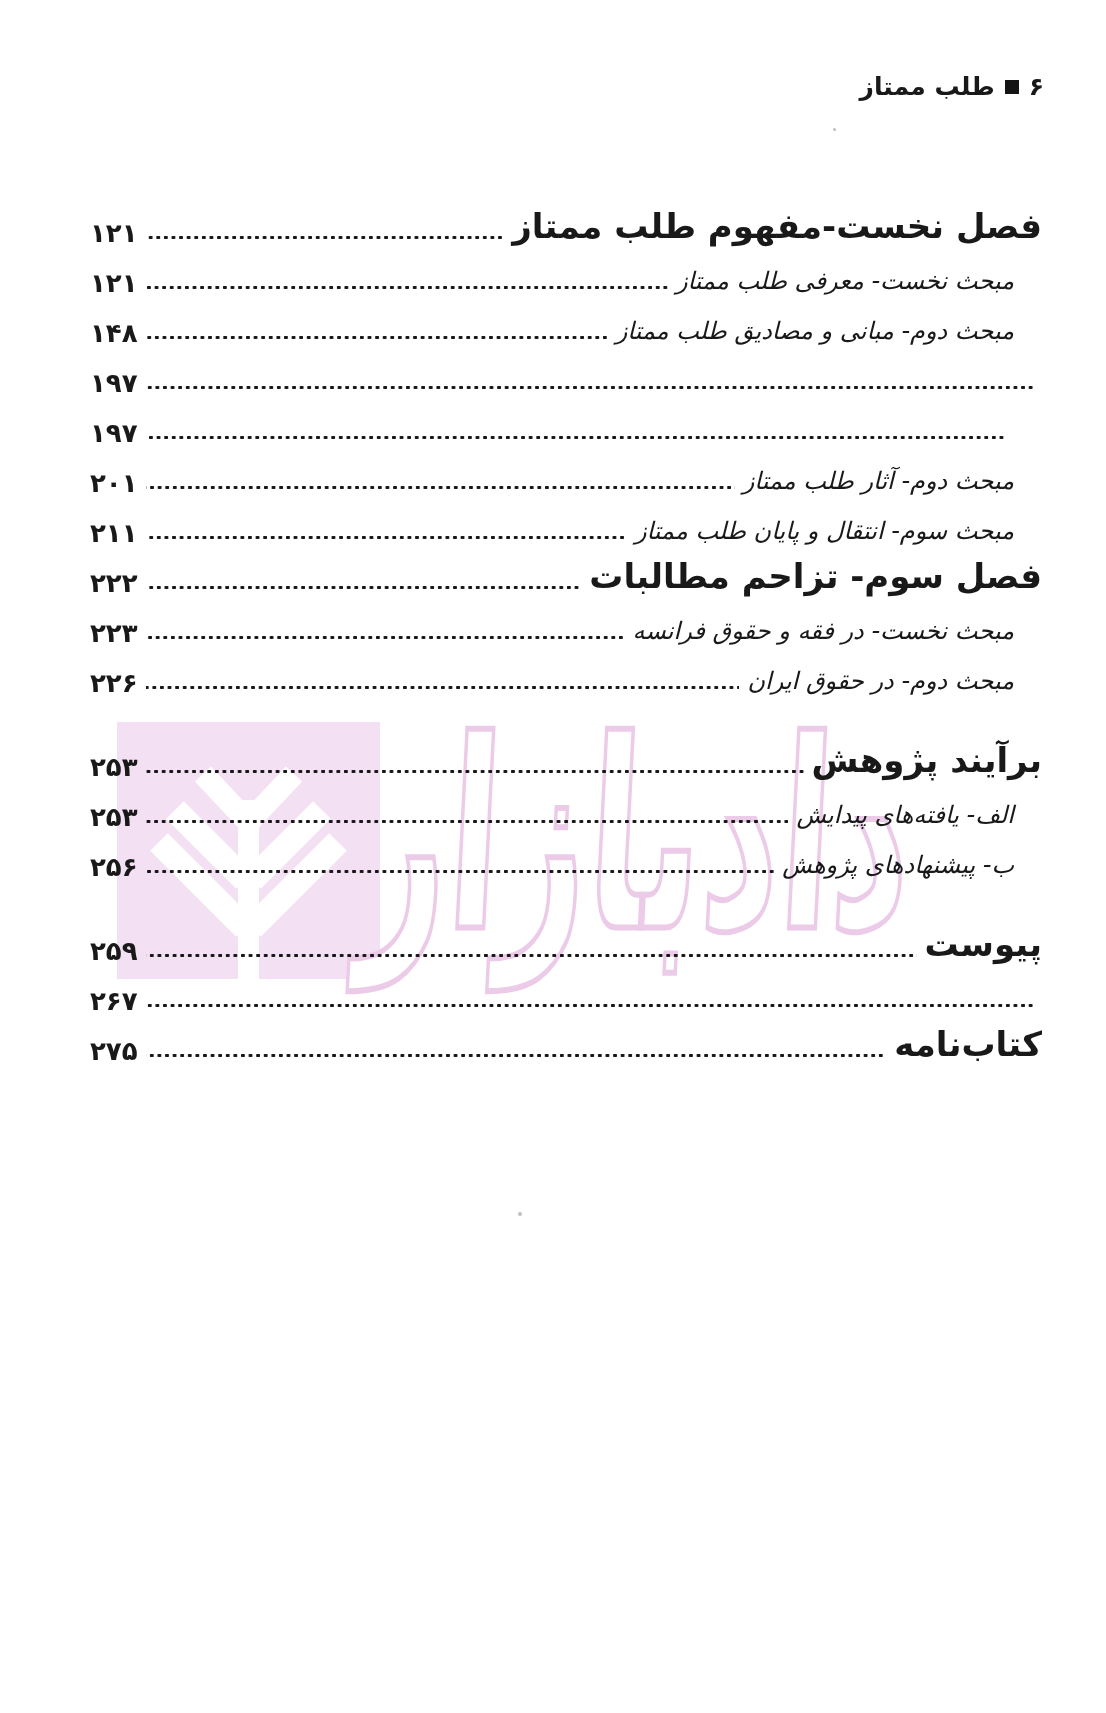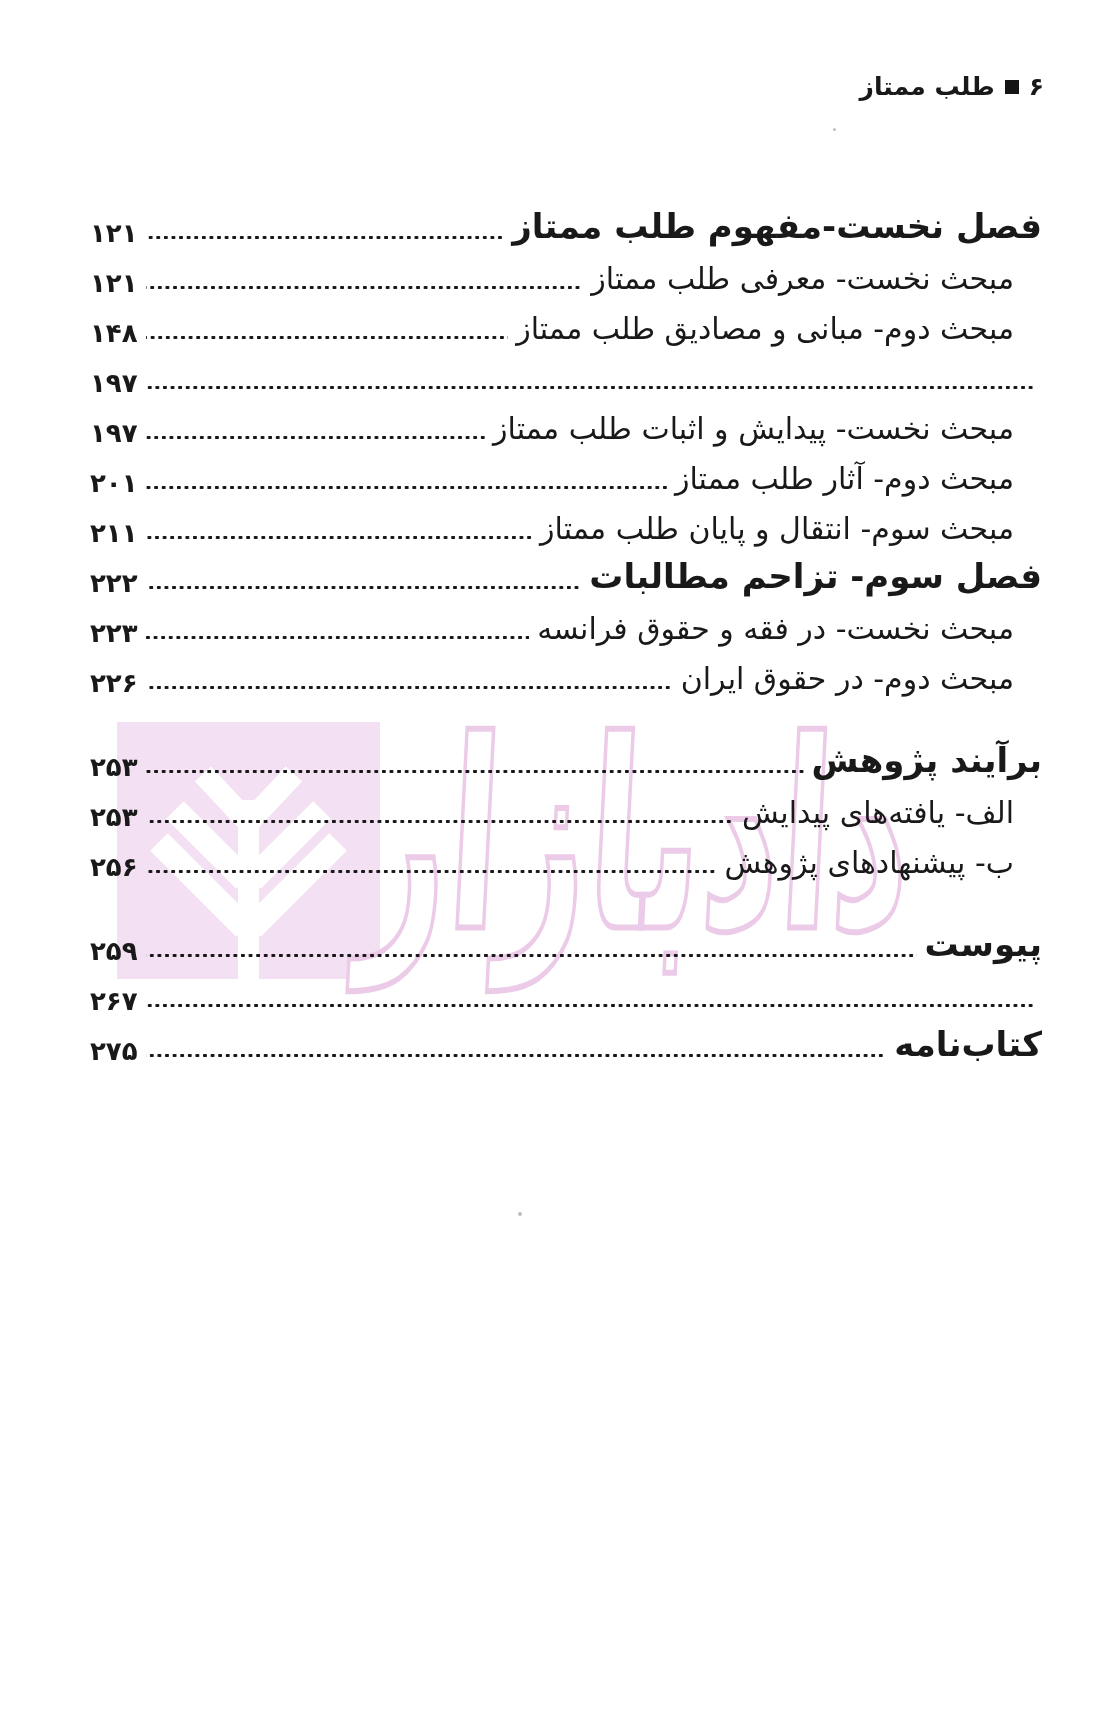--- a/index.html
+++ b/index.html
@@ -60,21 +60,21 @@
   }
   .toc-row{
     display:flex;align-items:flex-end;
     height:50px;box-sizing:border-box;
     padding-bottom:7px;
   }
   .toc-row.gap-before{margin-top:34px;}
   .toc-row.section{padding-right:28px;}
   .toc-label{line-height:1.15;white-space:nowrap;}
   .toc-row.chapter .toc-label{font-size:34px;font-weight:bold;}
-  .toc-row.section .toc-label{font-size:30px;font-weight:normal;}
+  .toc-row.section .toc-label{font-size:24px;font-weight:normal;font-style:italic;}
   .toc-leader{
     flex:1 1 auto;height:9px;margin:0 8px 4px 8px;
     background-image:radial-gradient(circle,#161616 1.7px,transparent 2px);
     background-size:7.6px 9px;
     background-repeat:repeat-x;
     background-position:center bottom;
   }
   .toc-page{font-size:26px;font-weight:bold;line-height:1;letter-spacing:1px;text-align:center;}
 
   
@@ -128,21 +128,20 @@
       <div class="toc-row section">
         <span class="toc-label">مبحث دوم- مبانی و مصادیق طلب ممتاز</span>
         <span class="toc-leader"></span>
         <span class="toc-page">۱۴۸</span>
       </div>
       <div class="toc-row chapter">
         <span class="toc-leader"></span>
         <span class="toc-page">۱۹۷</span>
       </div>
       <div class="toc-row section">
-        <span class="toc-label">مبحث نخست- پیدایش و اثبات طلب ممتاز</span>
         <span class="toc-leader"></span>
         <span class="toc-page">۱۹۷</span>
       </div>
       <div class="toc-row section">
         <span class="toc-label">مبحث دوم- آثار طلب ممتاز</span>
         <span class="toc-leader"></span>
         <span class="toc-page">۲۰۱</span>
       </div>
       <div class="toc-row section">
         <span class="toc-label">مبحث سوم- انتقال و پایان طلب ممتاز</span>

